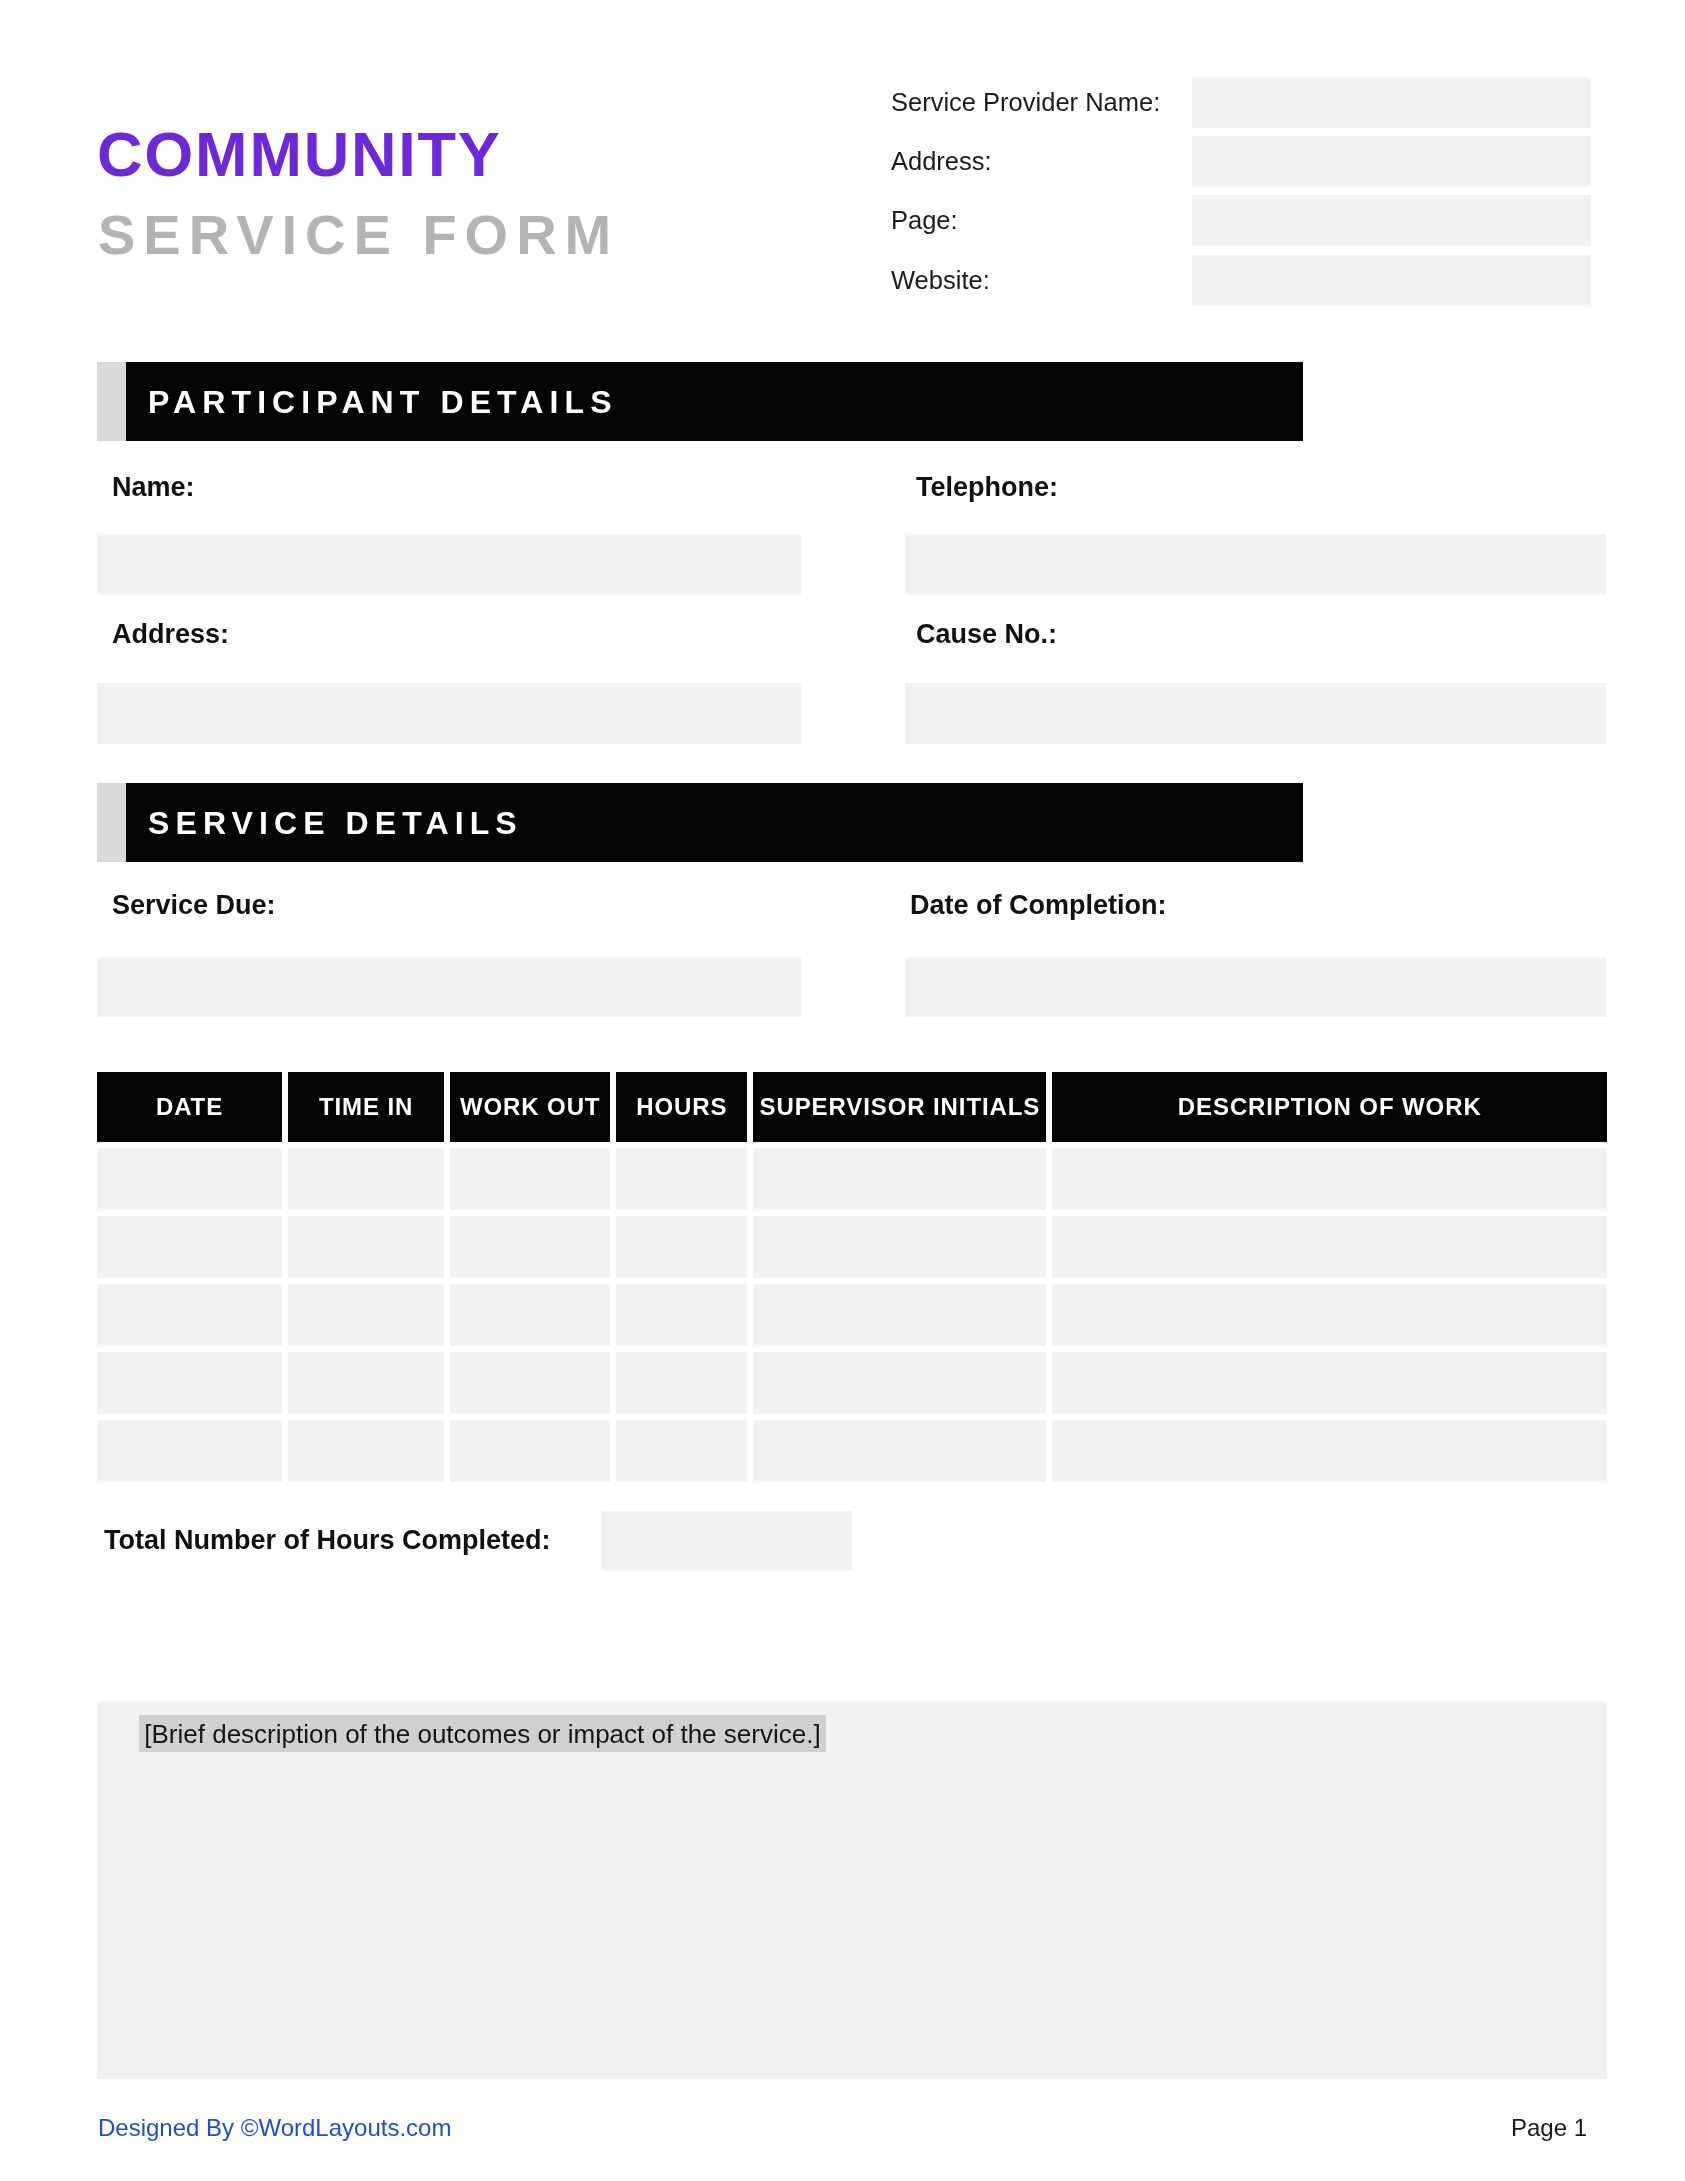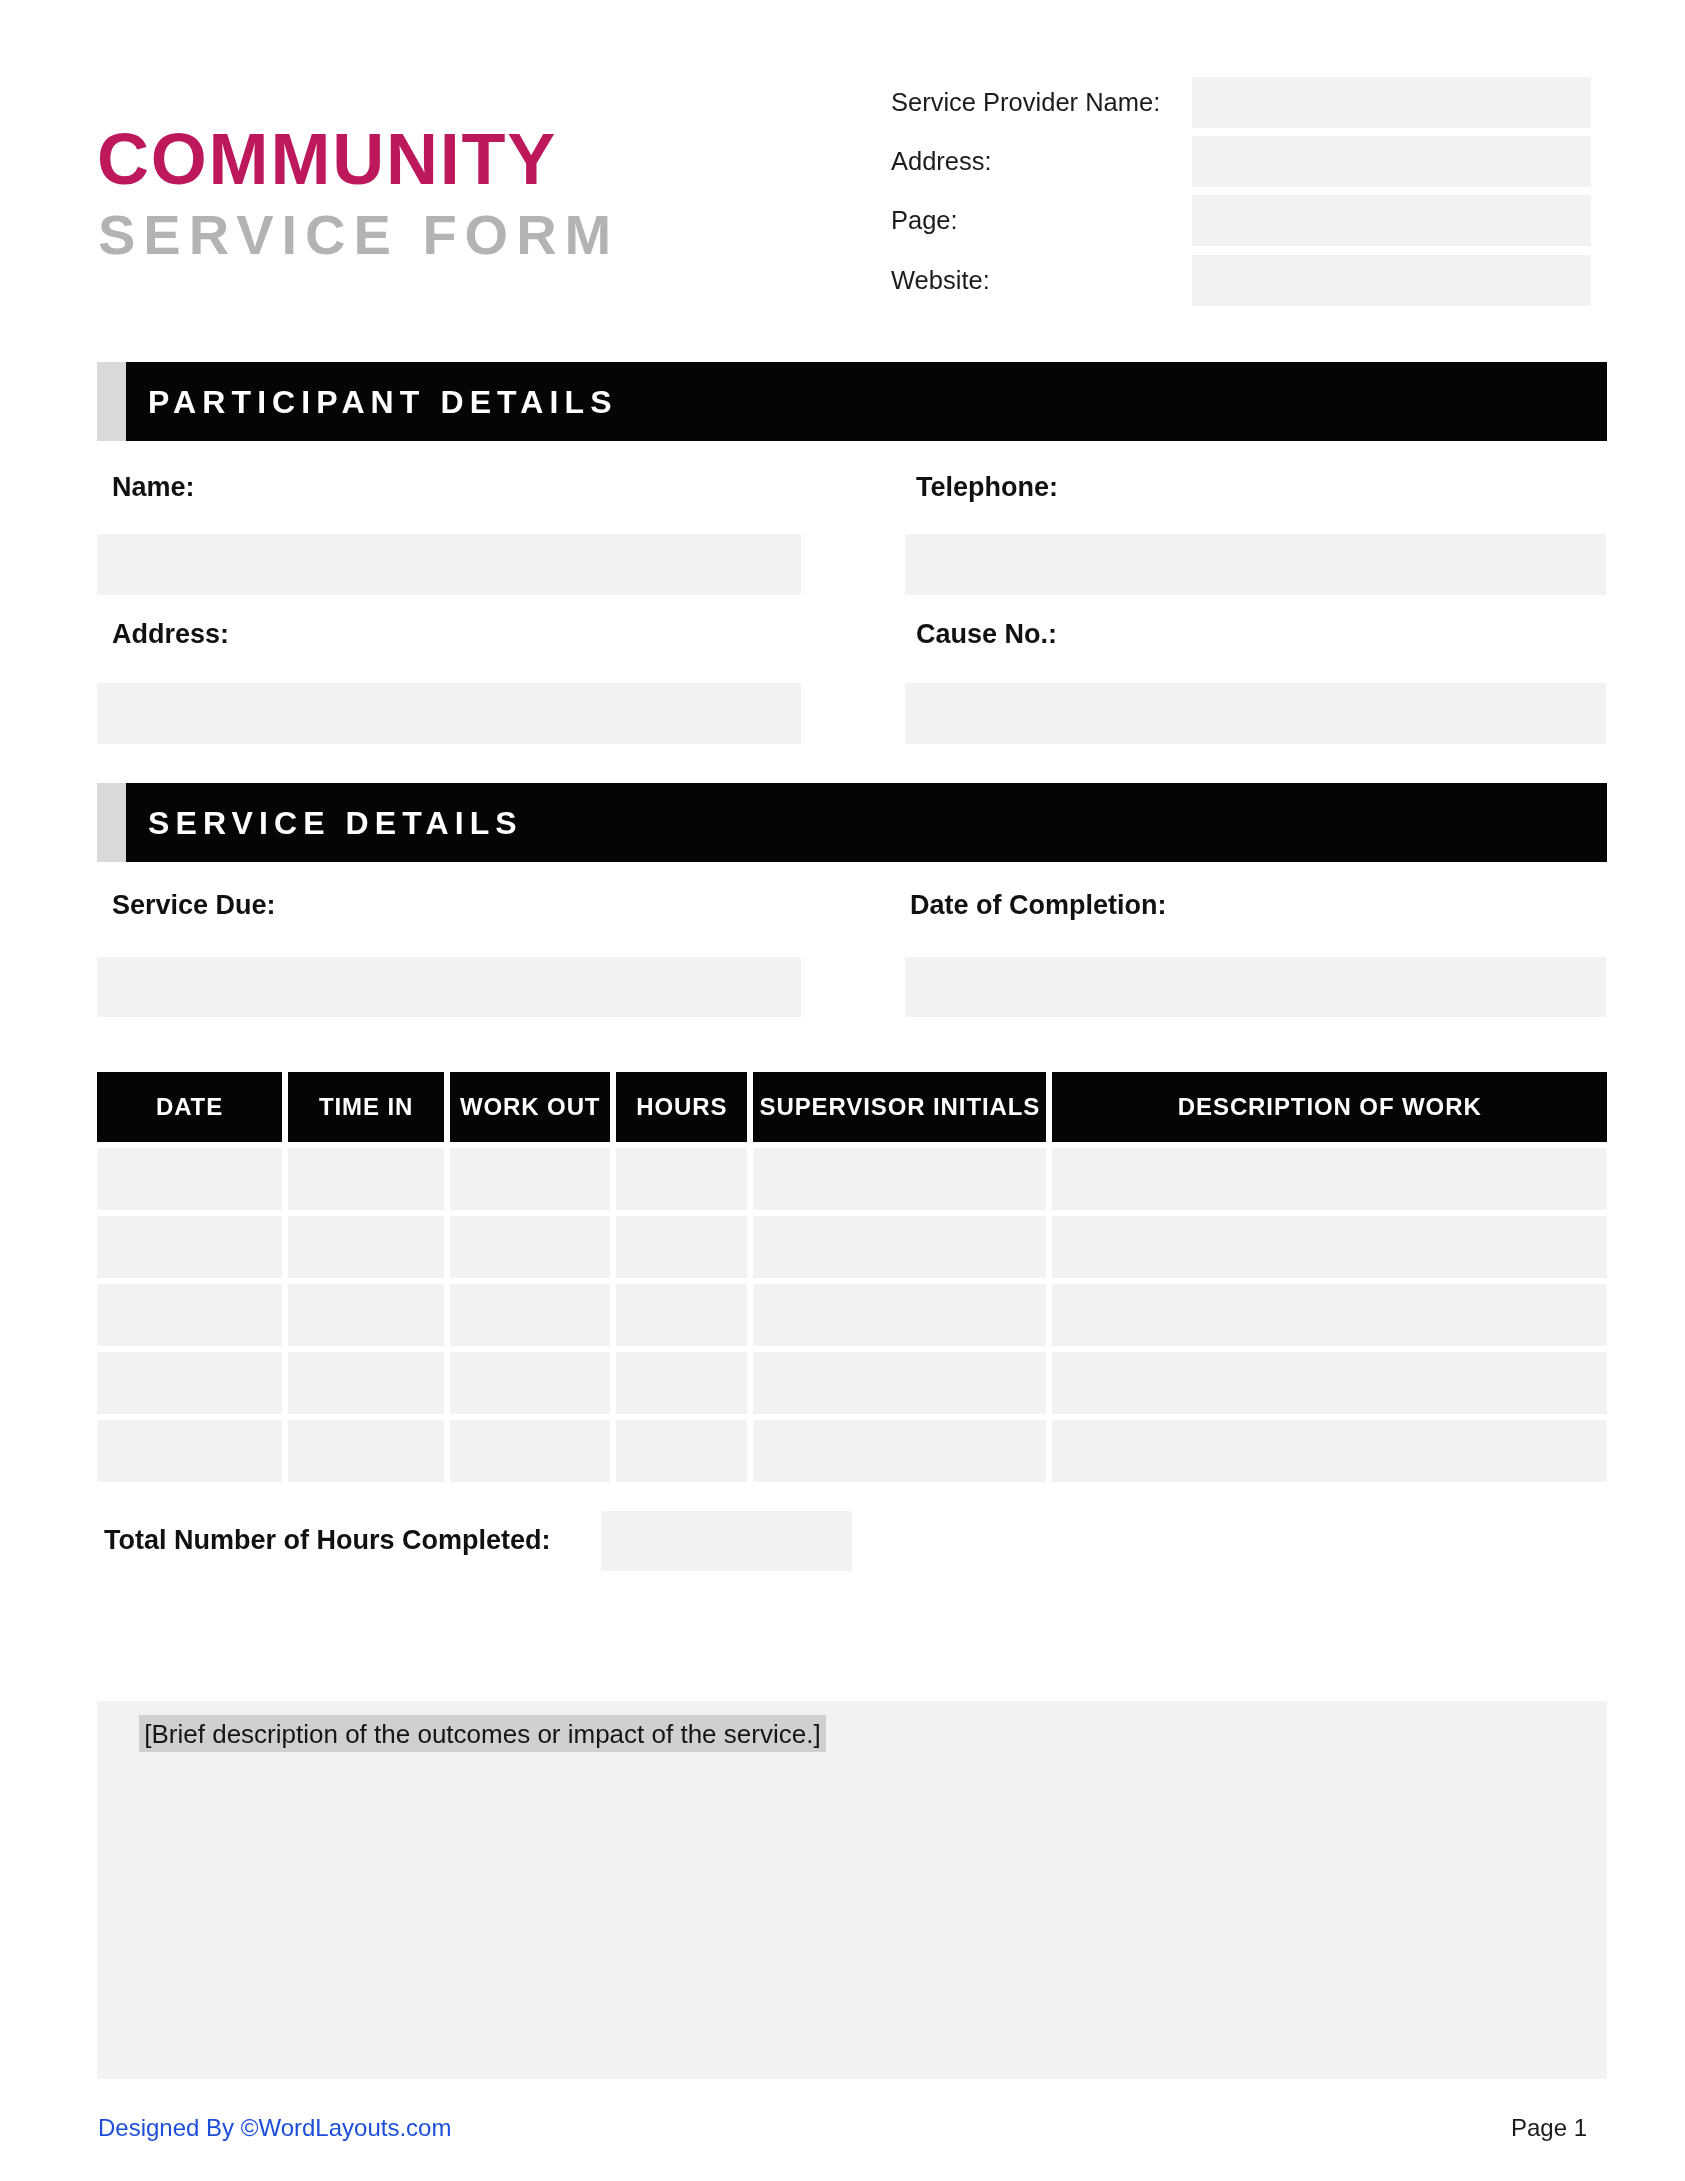--- a/index.html
+++ b/index.html
@@ -1,28 +1,28 @@
 <!DOCTYPE html>
 <html style="font-size:14px"><head>
 <meta charset="utf-8">
 <style>
   html,body { margin:0; padding:0; background:#ffffff; }
   .page {
     position:relative; width:1685px; height:2181px; background:#ffffff;
     font-family:"Liberation Sans","DejaVu Sans",sans-serif; overflow:hidden;
   }
-  .title1 { position:absolute; left:97px; top:123px; font-size:72px; font-weight:bold;
-            color:#be185d; letter-spacing:1.8px; line-height:1; }
+  .title1 { position:absolute; left:97px; top:123px; font-size:63px; font-weight:bold;
+            color:#6d28d9; letter-spacing:1.8px; line-height:1; }
   .title2 { position:absolute; left:98px; top:207px; font-size:56px; font-weight:bold;
             color:#b3b3b3; letter-spacing:8px; line-height:1;text-align:right; }
   .plabel { position:absolute; left:891px; font-size:25.5px; color:#1c1c1c; line-height:1; }
   .flabel { position:absolute; font-size:27px; font-weight:bold; color:#111111; line-height:1; }
   .field-input { position:absolute; background:#f2f2f2; border:none; outline:none;
                  font-family:inherit; font-size:24.6px; color:#111; padding:0 12.3px; box-sizing:border-box; }
-  .section-bar { position:absolute; left:97px; width:1510px; height:79px; display:flex; }
+  .section-bar { position:absolute; left:97px; width:1206px; height:79px; display:flex; }
   .bar-accent { width:29px; background:#d9d9d9; }
   .bar-black { flex:1; background:#050505; display:flex; align-items:center; padding-left:22px; }
   .bar-black span { color:#ffffff; font-size:32px; font-weight:bold; letter-spacing:6.1px; line-height:1; }
   .svc-table { position:absolute; left:97px; top:1060px; width:1510px; display:grid;
                grid-template-columns:185px 156px 160px 131px 293px 1fr;
                grid-template-rows:70px repeat(5,62px); gap:6.1px;margin-top:12px; }
   .thead { background:#050505; color:#ffffff; display:flex; align-items:center; justify-content:center;
            font-size:24px; font-weight:bold; letter-spacing:0.9px; text-align:center; }
   .tcell { background:#f2f2f2; }
   .outcome-area { position:absolute; left:97px; top:1701px; width:1510px; height:378px;

